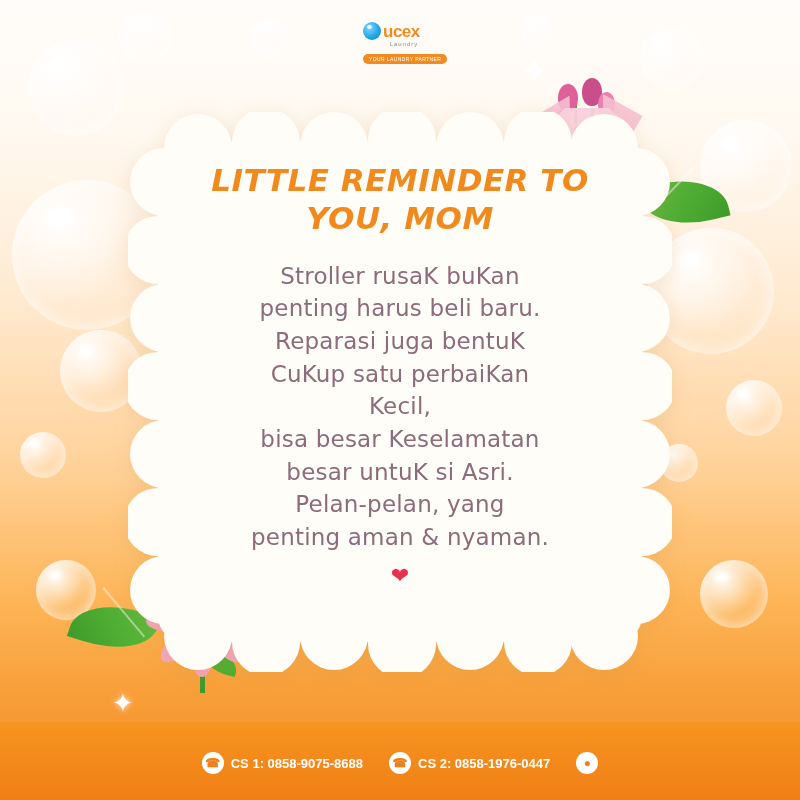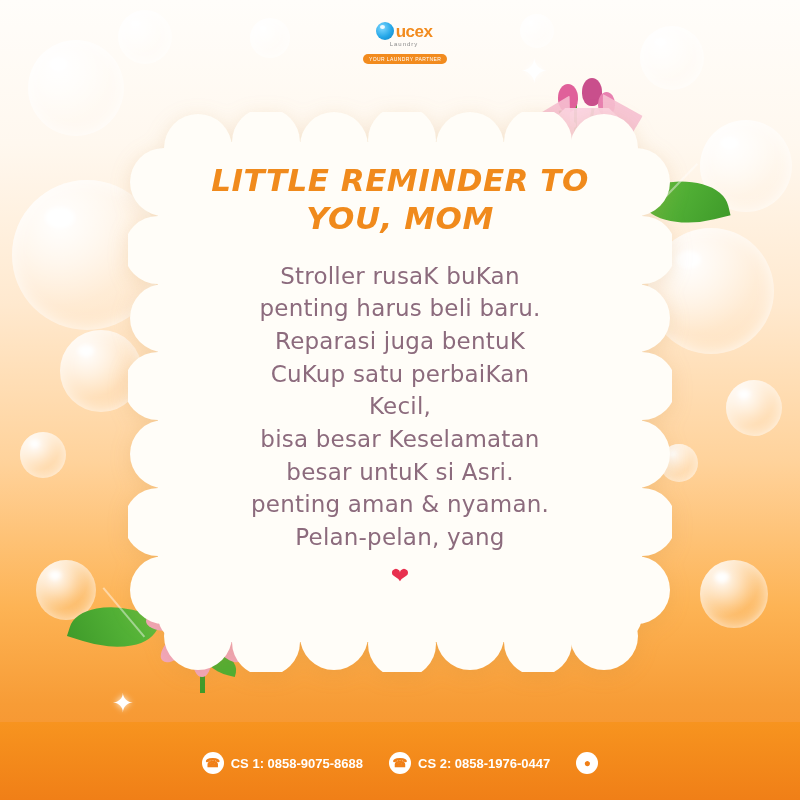--- a/index.html
+++ b/index.html
@@ -56,21 +56,20 @@
     position: absolute;
     left: 363px;
     top: 22px;
     width: 82px;
     height: 48px;
     text-align: center;
   }
   #logo .logo-row {
     display: flex;
     align-items: center;
-    justify-content: center;
     gap: 2px;
   }
   #logo .logo-o {
     width: 18px;
     height: 18px;
     border-radius: 50%;
     background: radial-gradient(circle at 35% 32%, #7fd8ff 0%, #25a7e8 55%, #0f7fc0 100%);
     position: relative;
   }
   #logo .logo-o::after {
@@ -370,22 +369,22 @@
         <span class="line">TO YOU, MOM</span>
       </h1>
       <p class="body-text">
         <span class="line">Stroller rusaK buKan</span>
         <span class="line">penting harus beli baru.</span>
         <span class="line">Reparasi juga bentuK</span>
         <span class="line">CuKup satu perbaiKan</span>
         <span class="line">Kecil,</span>
         <span class="line">bisa besar Keselamatan</span>
         <span class="line">besar untuK si Asri.</span>
+        <span class="line">Pelan-pelan, yang</span>
         <span class="line">penting aman &amp; nyaman.</span>
-        <span class="line">Pelan-pelan, yang</span>
         <span class="heart heart-big">❤</span>
       </p>
     </div>
   </div>
 
   <div id="footer">
     <div class="contact">
       <span class="pill">☎</span>
       <span>CS 1: 0858-9075-8688</span>
     </div>

